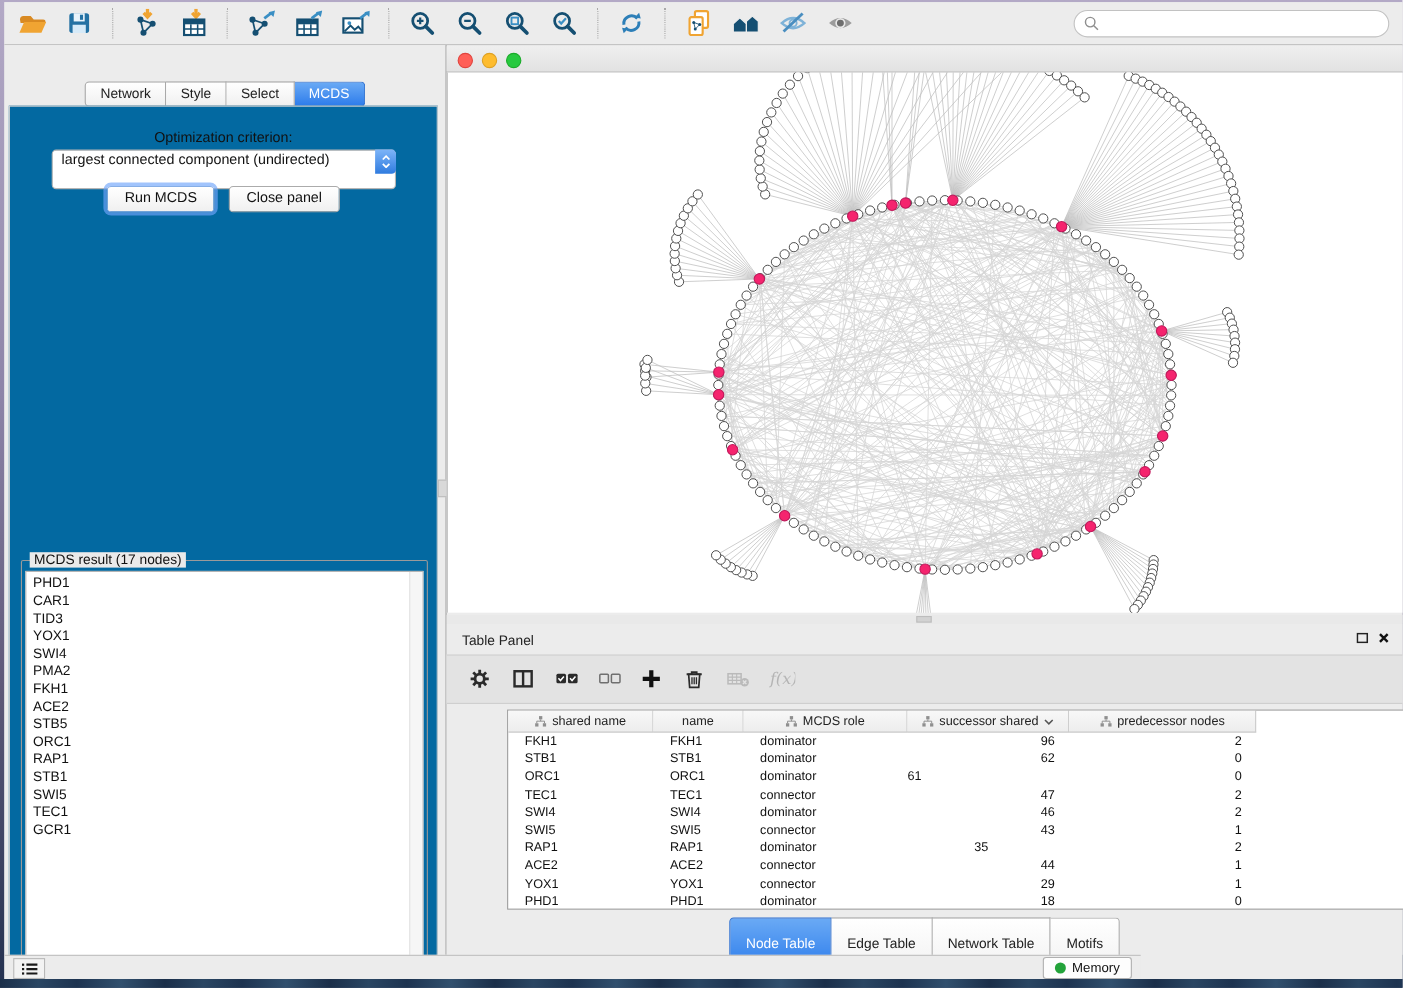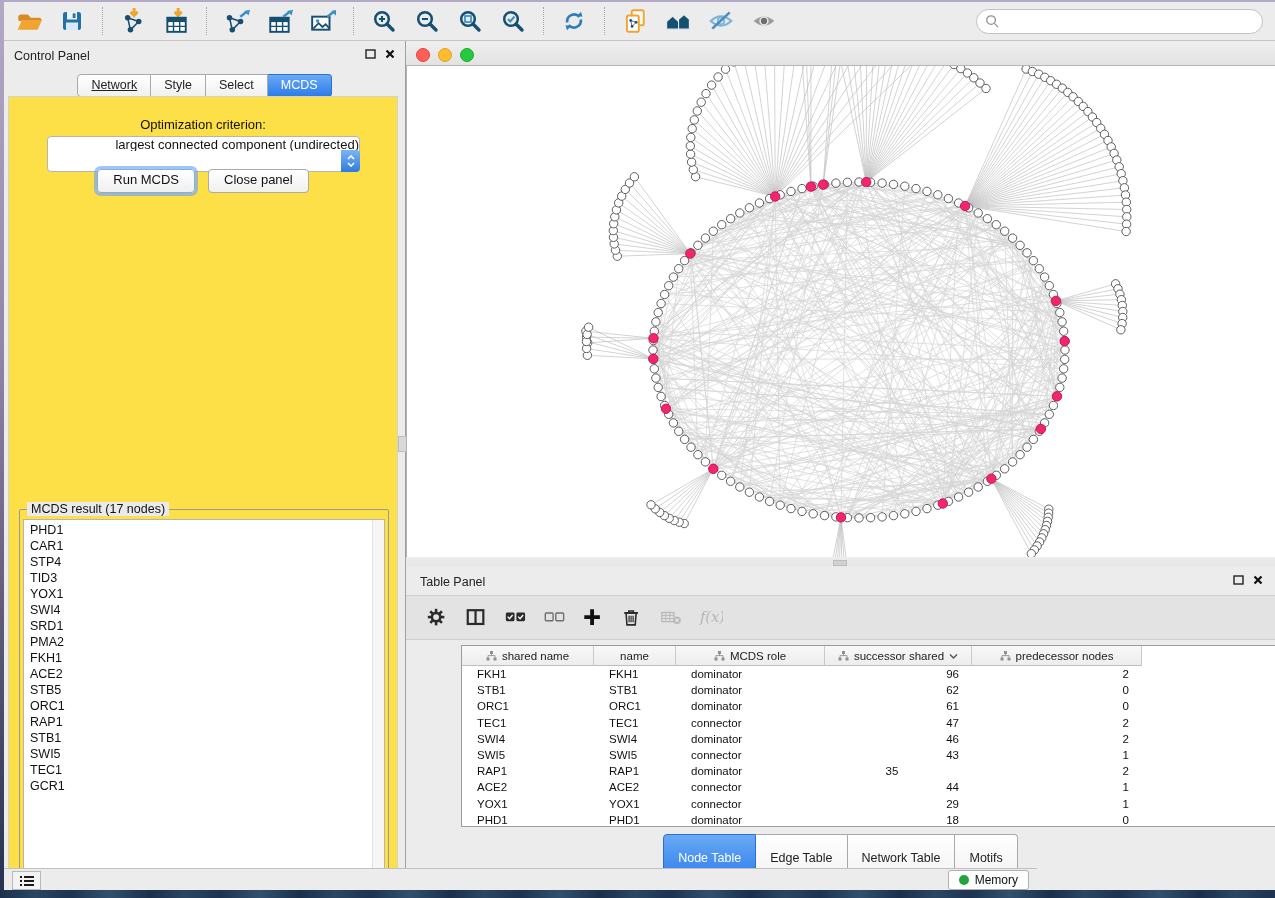--- a/index.html
+++ b/index.html
@@ -19,28 +19,28 @@
     border:1px solid #c2c2c2;border-radius:13px;display:flex;align-items:center;padding-left:8px;box-sizing:border-box;}
   .search input{border:none;outline:none;flex:1;font-size:12px;background:transparent;margin-left:5px;font-family:"Liberation Sans",sans-serif;}
   
   .cpanel{position:absolute;left:0;top:39px;width:401px;height:827px;background:#ececec;}
   .phead{position:relative;height:28px;}
   .ptitle{position:absolute;left:10px;top:8px;font-size:12.5px;color:#222;}
   .pbtns{position:absolute;right:10px;top:8px;display:flex;gap:9px;align-items:center;}
   .ctabs{position:absolute;left:0;top:33px;width:100%;display:flex;justify-content:center;}
   .tab{height:21px;line-height:21px;padding:0 13px;font-size:12.5px;color:#222;
     background:linear-gradient(#ffffff,#f0f0f0);border:1px solid #a9a9a9;border-left:none;cursor:default;}
-  .tab:first-child{border-left:1px solid #a9a9a9;border-radius:4px 0 0 4px;text-decoration:underline;}
+  .tab:first-child{border-left:1px solid #a9a9a9;border-radius:4px 0 0 4px;}
   .tab:last-child{border-radius:0 4px 4px 0;}
   .tab.active{background:linear-gradient(#6aaaf5,#2d7ceb);color:#fff;border-color:#2d6fd0;}
-  .cbody{position:absolute;left:4px;top:55px;width:390px;height:792px;background:#fde047;
+  .cbody{position:absolute;left:4px;top:55px;width:390px;height:792px;background:#0369a1;
     border:1px solid #d2d2d2;box-sizing:border-box;text-decoration:underline;}
   .optlabel{position:absolute;left:0;top:20px;width:100%;text-align:center;font-size:13px;color:#111;}
   .dropdown{position:absolute;left:38px;top:39px;width:313px;height:36px;background:#fff;border:1px solid #b5b5b5;
-    border-radius:4px;display:flex;align-items:flex-end;box-sizing:border-box;flex-direction:column;}
+    border-radius:4px;display:flex;align-items:flex-start;box-sizing:border-box;}
   .dropdown .dtext{flex:1;font-size:13px;color:#111;padding-left:8px;white-space:nowrap;overflow:hidden;}
   .stepper{width:19px;height:22px;margin:-1px -1px -1px 0;border-radius:0 4px 4px 0;
     background:linear-gradient(#7db4f8,#2f7bdf);display:flex;flex-direction:column;align-items:center;justify-content:center;gap:2px;}
   .btnrow{position:absolute;left:0;top:72px;width:100%;display:flex;justify-content:center;gap:13px;}
   .btn{height:22px;line-height:20px;padding:0 15px;font-size:13px;color:#111;background:linear-gradient(#ffffff,#f0f0f0);
     border:1px solid #ababab;border-radius:4px;cursor:default;}
   .btn.focusring{box-shadow:0 0 0 3px rgba(110,165,250,.65);border-color:#86aee6;}
   .fieldset{position:absolute;left:10px;top:412px;width:368px;height:369px;border:1px solid #9a9a9a;border-radius:2px;}
   .legend{position:absolute;left:7px;top:-8px;background:#eaeaea;padding:0 4px;font-size:12.5px;color:#111;}
   .listbox{position:absolute;left:3px;top:9px;right:3px;bottom:3px;background:#fff;border:1px solid #b5b5b5;overflow:hidden;}
@@ -270,35 +270,20 @@
       <span id="searchicon">
           <svg width="15" height="15" viewBox="0 0 16 16">
             <circle cx="6.5" cy="6.5" r="4.6" fill="none" stroke="#8f8f8f" stroke-width="1.4"></circle>
             <line x1="10" y1="10" x2="14" y2="14" stroke="#8f8f8f" stroke-width="1.4"></line>
           </svg>
         </span>
       <input placeholder="" style="">
     </div>
 
     <div class="cpanel">
-      <div class="phead">
-        <span class="ptitle">Control Panel</span>
-        <span class="pbtns">
-          <span>
-              <svg width="11" height="10">
-                <rect x="1" y="1" width="9" height="8" fill="none" stroke="#222" stroke-width="1.4"></rect>
-              </svg>
-            </span>
-          <span>
-              <svg width="10" height="10">
-                <path d="M1.5 1.5 L8.5 8.5 M8.5 1.5 L1.5 8.5" stroke="#111" stroke-width="2.2"></path>
-              </svg>
-            </span>
-        </span>
-      </div>
       <div class="ctabs" id="ctabs">
           <span class="tab">Network</span>
           <span class="tab">Style</span>
           <span class="tab">Select</span>
           <span class="tab active">MCDS</span>
         </div>
       <div class="cbody">
         <div class="optlabel">Optimization criterion:</div>
         <div class="dropdown">
           <span class="dtext">largest connected component (undirected)</span>
@@ -314,25 +299,23 @@
         <div class="btnrow">
           <span class="btn focusring">Run MCDS</span>
           <span class="btn">Close panel</span>
         </div>
         <div class="fieldset">
           <span class="legend">MCDS result (17 nodes)</span>
           <div class="listbox">
             <ul id="mcdslist">
                 <li>PHD1</li>
                 <li>CAR1</li>
-                <li>STP4</li>
                 <li>TID3</li>
                 <li>YOX1</li>
                 <li>SWI4</li>
-                <li>SRD1</li>
                 <li>PMA2</li>
                 <li>FKH1</li>
                 <li>ACE2</li>
                 <li>STB5</li>
                 <li>ORC1</li>
                 <li>RAP1</li>
                 <li>STB1</li>
                 <li>SWI5</li>
                 <li>TEC1</li>
                 <li>GCR1</li>
@@ -1407,21 +1390,21 @@
               <div class="td" style="width: 132px; text-align: left; padding: 0px 0px 0px 15px;">STB1</div>
               <div class="td" style="width: 82px; text-align: left; padding: 0px 0px 0px 15px;">STB1</div>
               <div class="td" style="width: 149px; text-align: left; padding: 0px 0px 0px 15px;">dominator</div>
               <div class="td" style="width: 147px; text-align: right; padding: 0px 13px 0px 0px;">62</div>
               <div class="td" style="width: 170px; text-align: right; padding: 0px 13px 0px 0px;">0</div>
             </div>
             <div class="tr">
               <div class="td" style="width: 132px; text-align: left; padding: 0px 0px 0px 15px;">ORC1</div>
               <div class="td" style="width: 82px; text-align: left; padding: 0px 0px 0px 15px;">ORC1</div>
               <div class="td" style="width: 149px; text-align: left; padding: 0px 0px 0px 15px;">dominator</div>
-              <div class="td" style="width: 147px; text-align: right; padding: 0px 13px 0px 0px;">61</div>
+              <div class="td" style="width: 147px; text-align: left; padding: 0px 13px 0px 0px;">61</div>
               <div class="td" style="width: 170px; text-align: right; padding: 0px 13px 0px 0px;">0</div>
             </div>
             <div class="tr">
               <div class="td" style="width: 132px; text-align: left; padding: 0px 0px 0px 15px;">TEC1</div>
               <div class="td" style="width: 82px; text-align: left; padding: 0px 0px 0px 15px;">TEC1</div>
               <div class="td" style="width: 149px; text-align: left; padding: 0px 0px 0px 15px;">connector</div>
               <div class="td" style="width: 147px; text-align: right; padding: 0px 13px 0px 0px;">47</div>
               <div class="td" style="width: 170px; text-align: right; padding: 0px 13px 0px 0px;">2</div>
             </div>
             <div class="tr">

